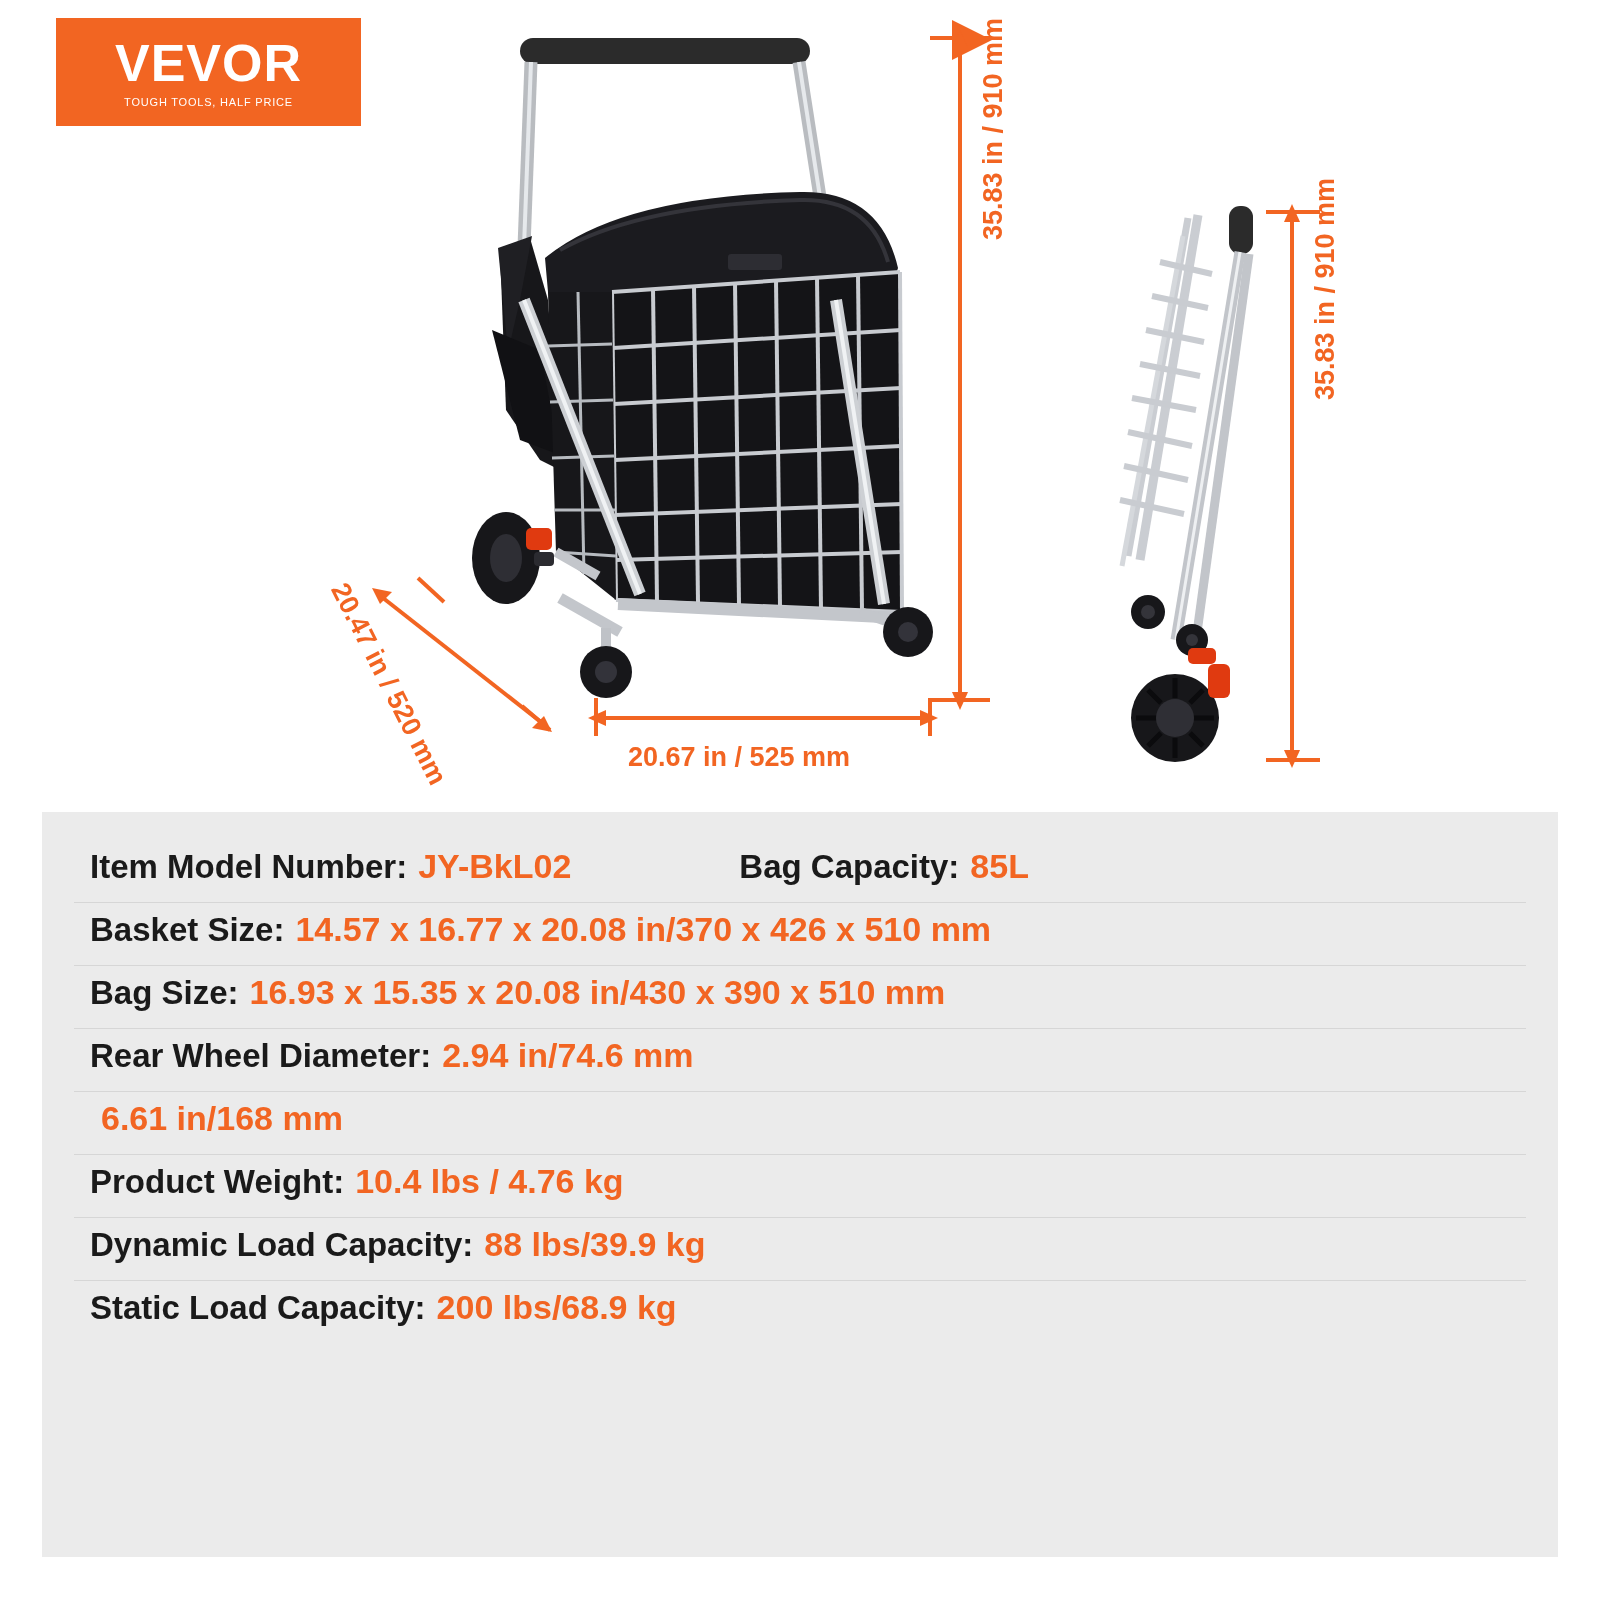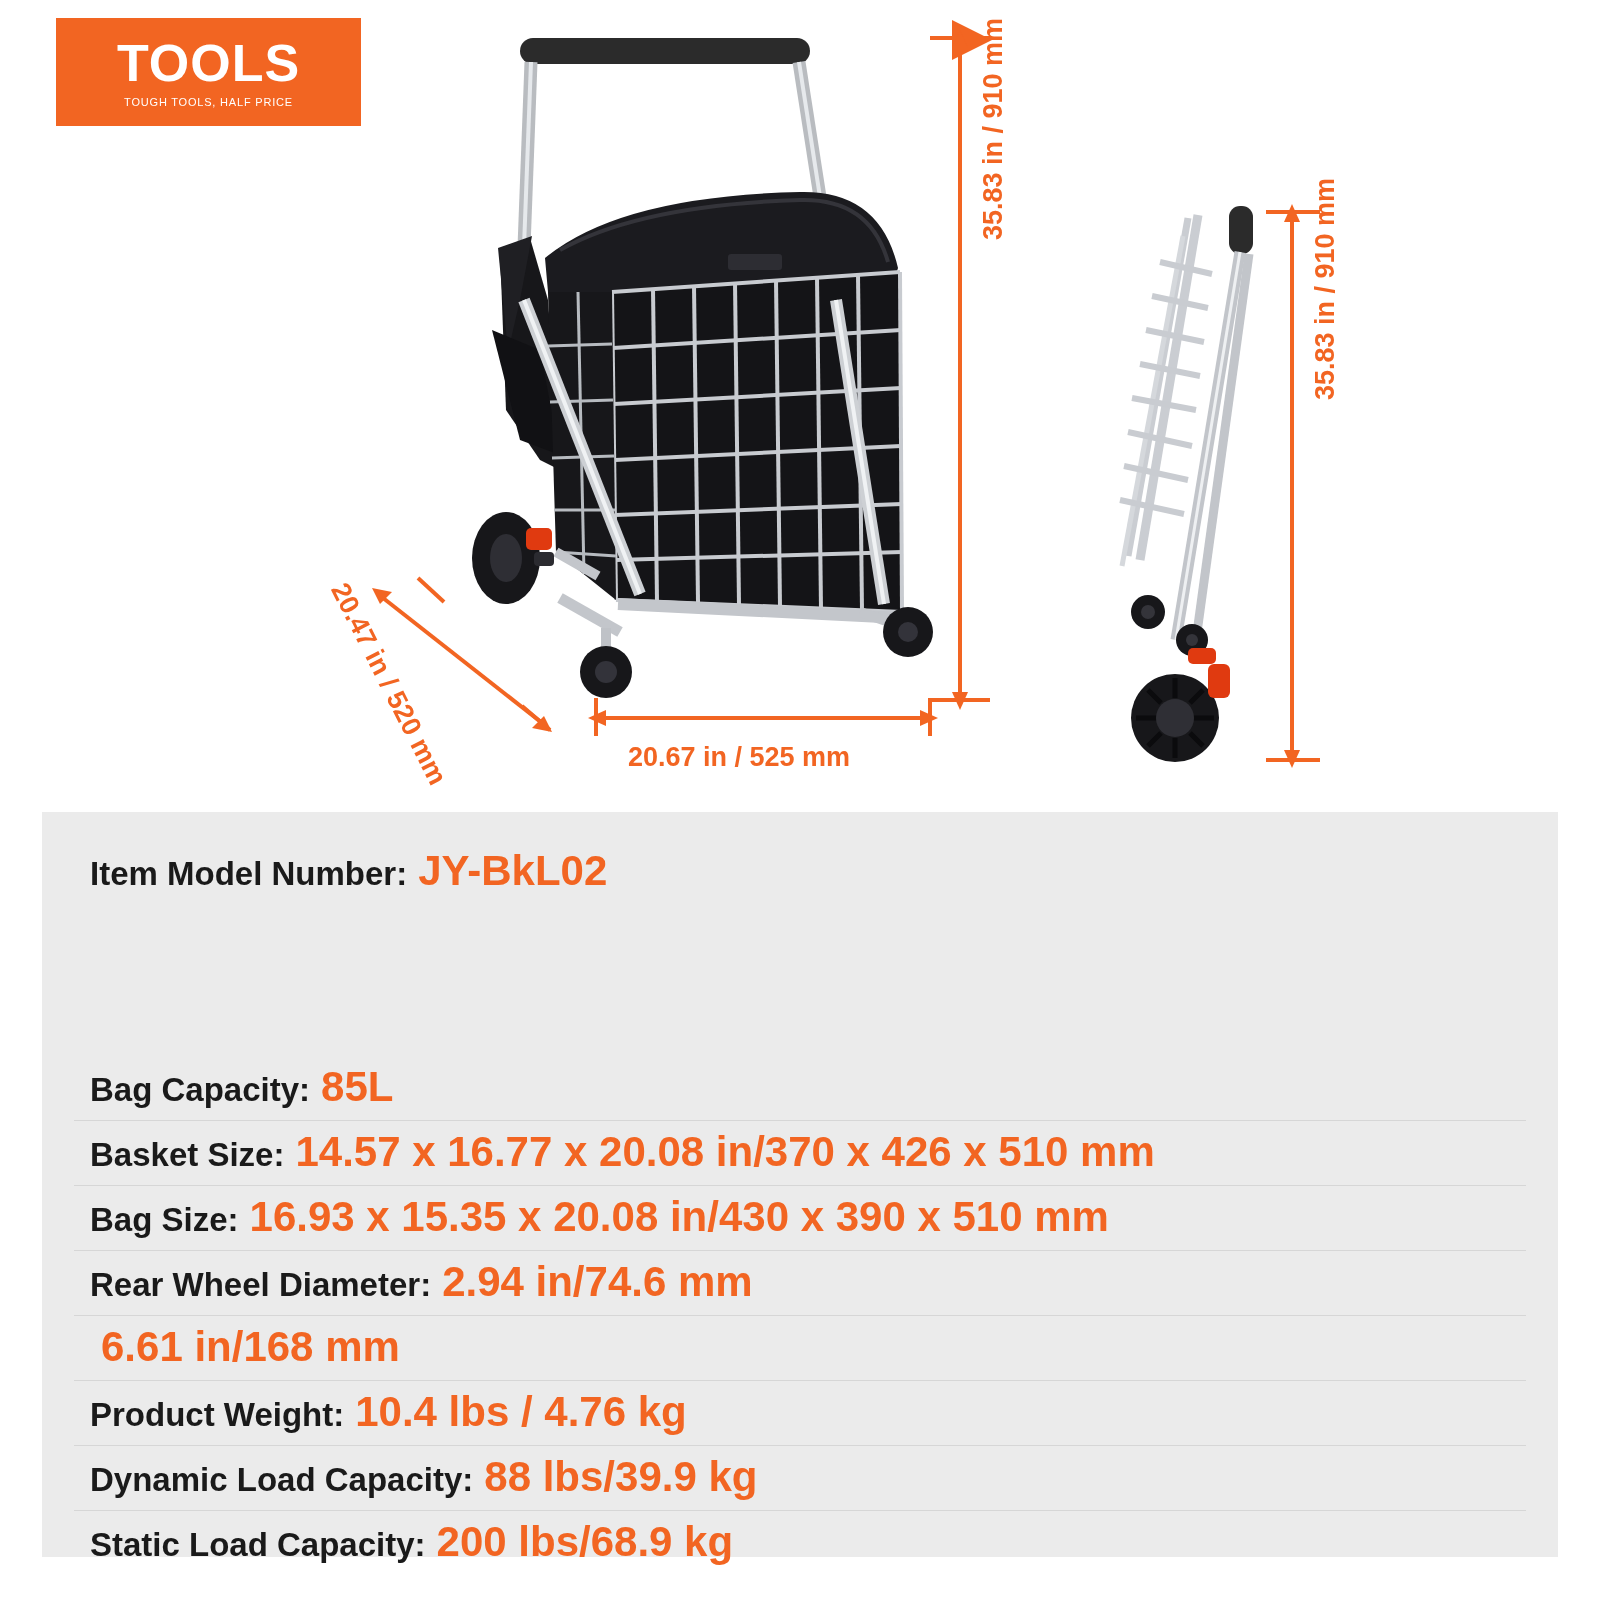--- a/index.html
+++ b/index.html
@@ -69,33 +69,33 @@
   .spec-row:last-child { border-bottom:none; }
   .lbl {
     color:#1a1a1a;
     font-weight:bold;
     font-size:33px;
     white-space:nowrap;
   }
   .val {
     color:#f26522;
     font-weight:bold;
-    font-size:42px;
+    font-size:34px;
     margin-left:11px;
     white-space:nowrap;
   }
-  .row-first { justify-content:flex-start;flex-direction:column; }
+  .row-first { justify-content:flex-start; }
   .spacer { flex:0 0 168px; }
   .cell { display:flex; align-items:baseline; }
 </style>
 </head>
 <body>
 
 <div class="logo">
-  <div class="logo-word">TOOLS</div>
+  <div class="logo-word">VEVOR</div>
   <div class="logo-tag">TOUGH TOOLS, HALF PRICE</div>
 </div>
 
 <div class="illus">
 <svg width="1600" height="810" viewBox="0 0 1600 810">
   <defs>
     <marker id="arrUp" markerWidth="10" markerHeight="10" refX="5" refY="8" orient="auto">
       <path d="M5,0 L10,10 L0,10 Z" fill="#f26522"></path>
     </marker>
   </defs>

